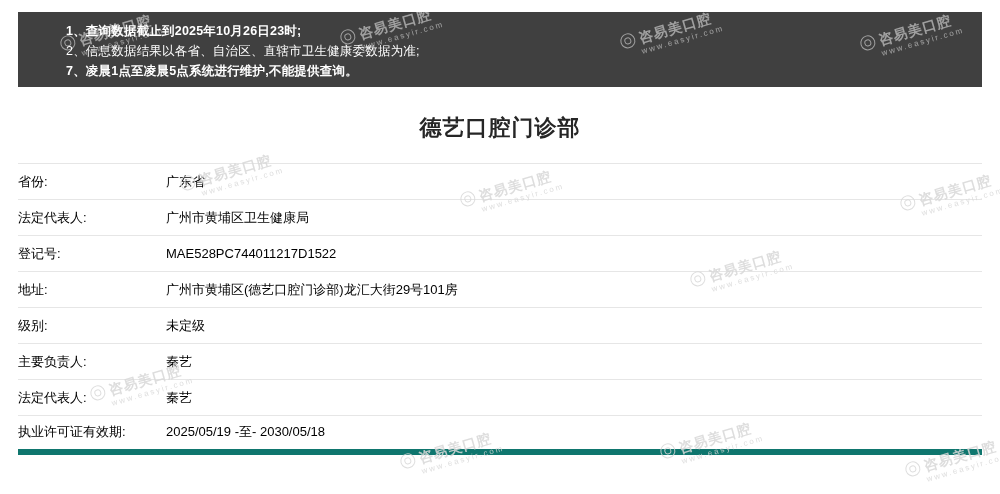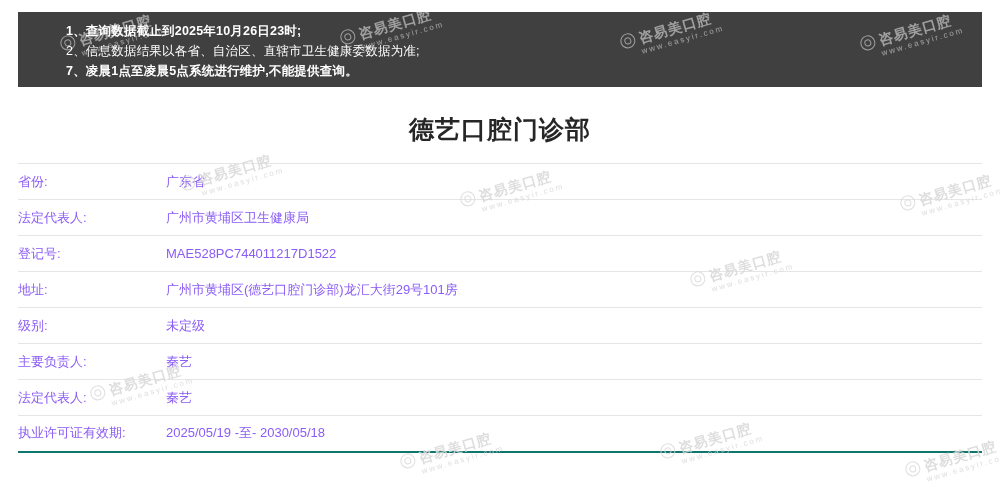--- a/index.html
+++ b/index.html
@@ -40,48 +40,48 @@
     font-weight: normal;
   }
 
   
   .clinic-title {
     position: absolute;
     top: 113px;
     left: 0;
     width: 1000px;
     text-align: center;
-    font-size: 25px;
+    font-size: 22px;
     font-weight: bold;
     color: #262626;
     letter-spacing: 1px;
   }
 
   
   .info-table {
     position: absolute;
     left: 18px;
     top: 163px;
     width: 964px;
     border-collapse: collapse;
     table-layout: fixed;
   }
   .info-table tr {
     height: 36px;
   }
   .info-table td {
     border-top: 1px solid #e6e6e6;
     font-size: 13px;
-    color: #8b5cf6;
+    color: #000000;
     vertical-align: middle;
     padding: 0;
     background: transparent;
   }
   .info-table tr:last-child td {
-    border-bottom: 2px solid #0f766e;
+    border-bottom: 6px solid #0f766e;
   }
   .cell-label {
     width: 148px;
     padding-left: 2px;
     color: #333333;
   }
   .cell-value {
     padding-left: 18px;
     color: #3a3a3a;
   }

